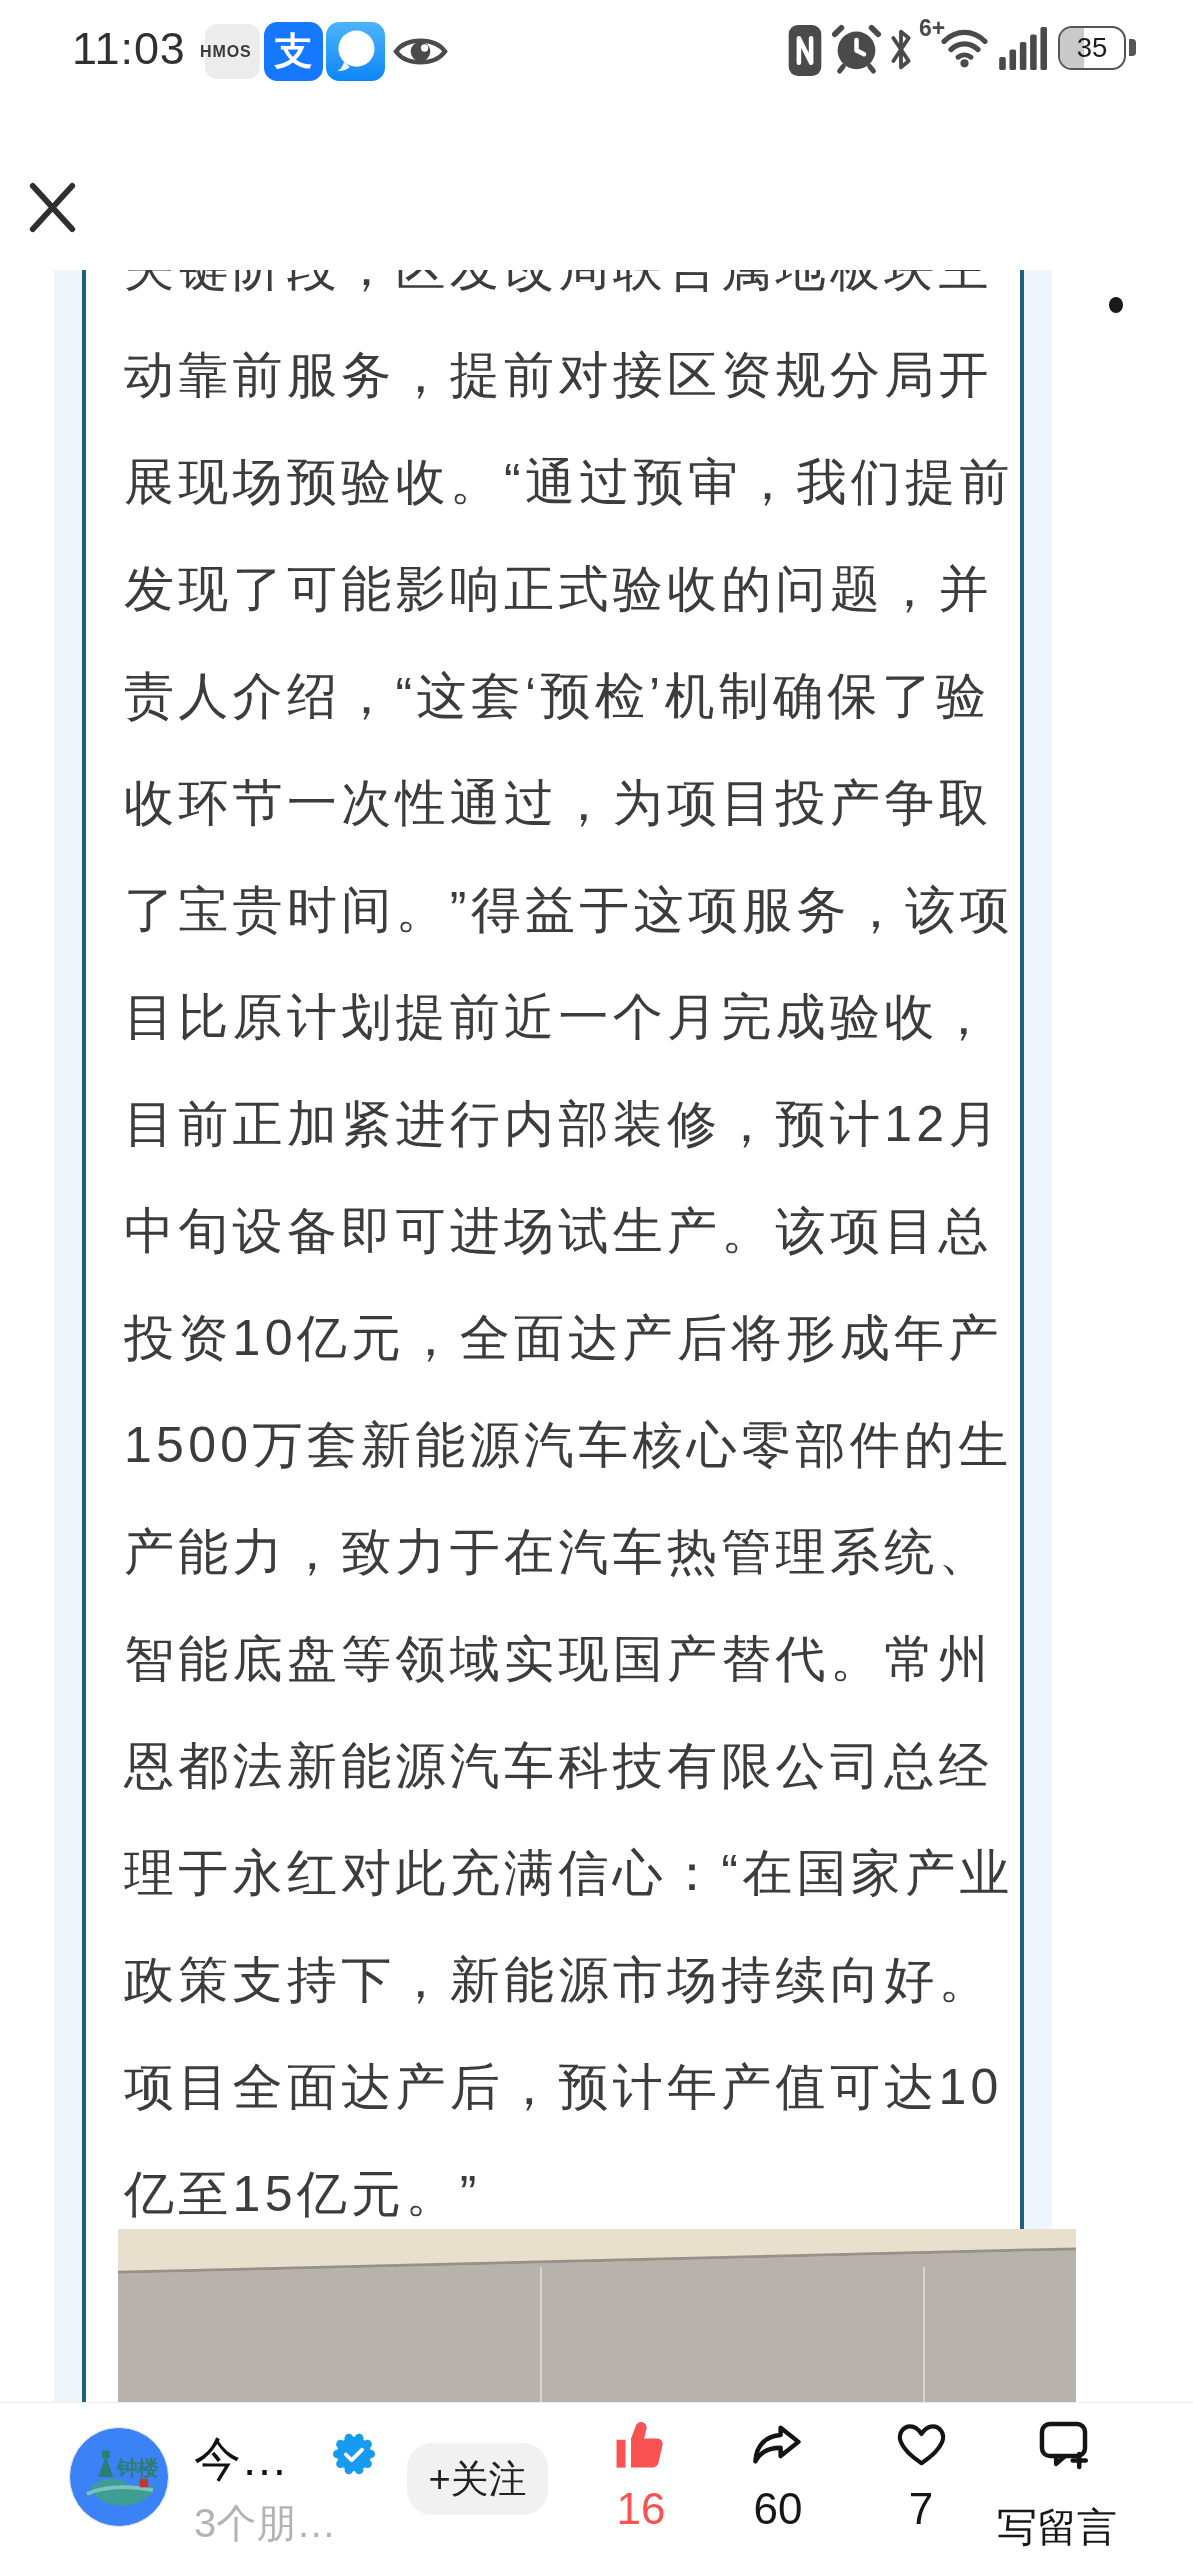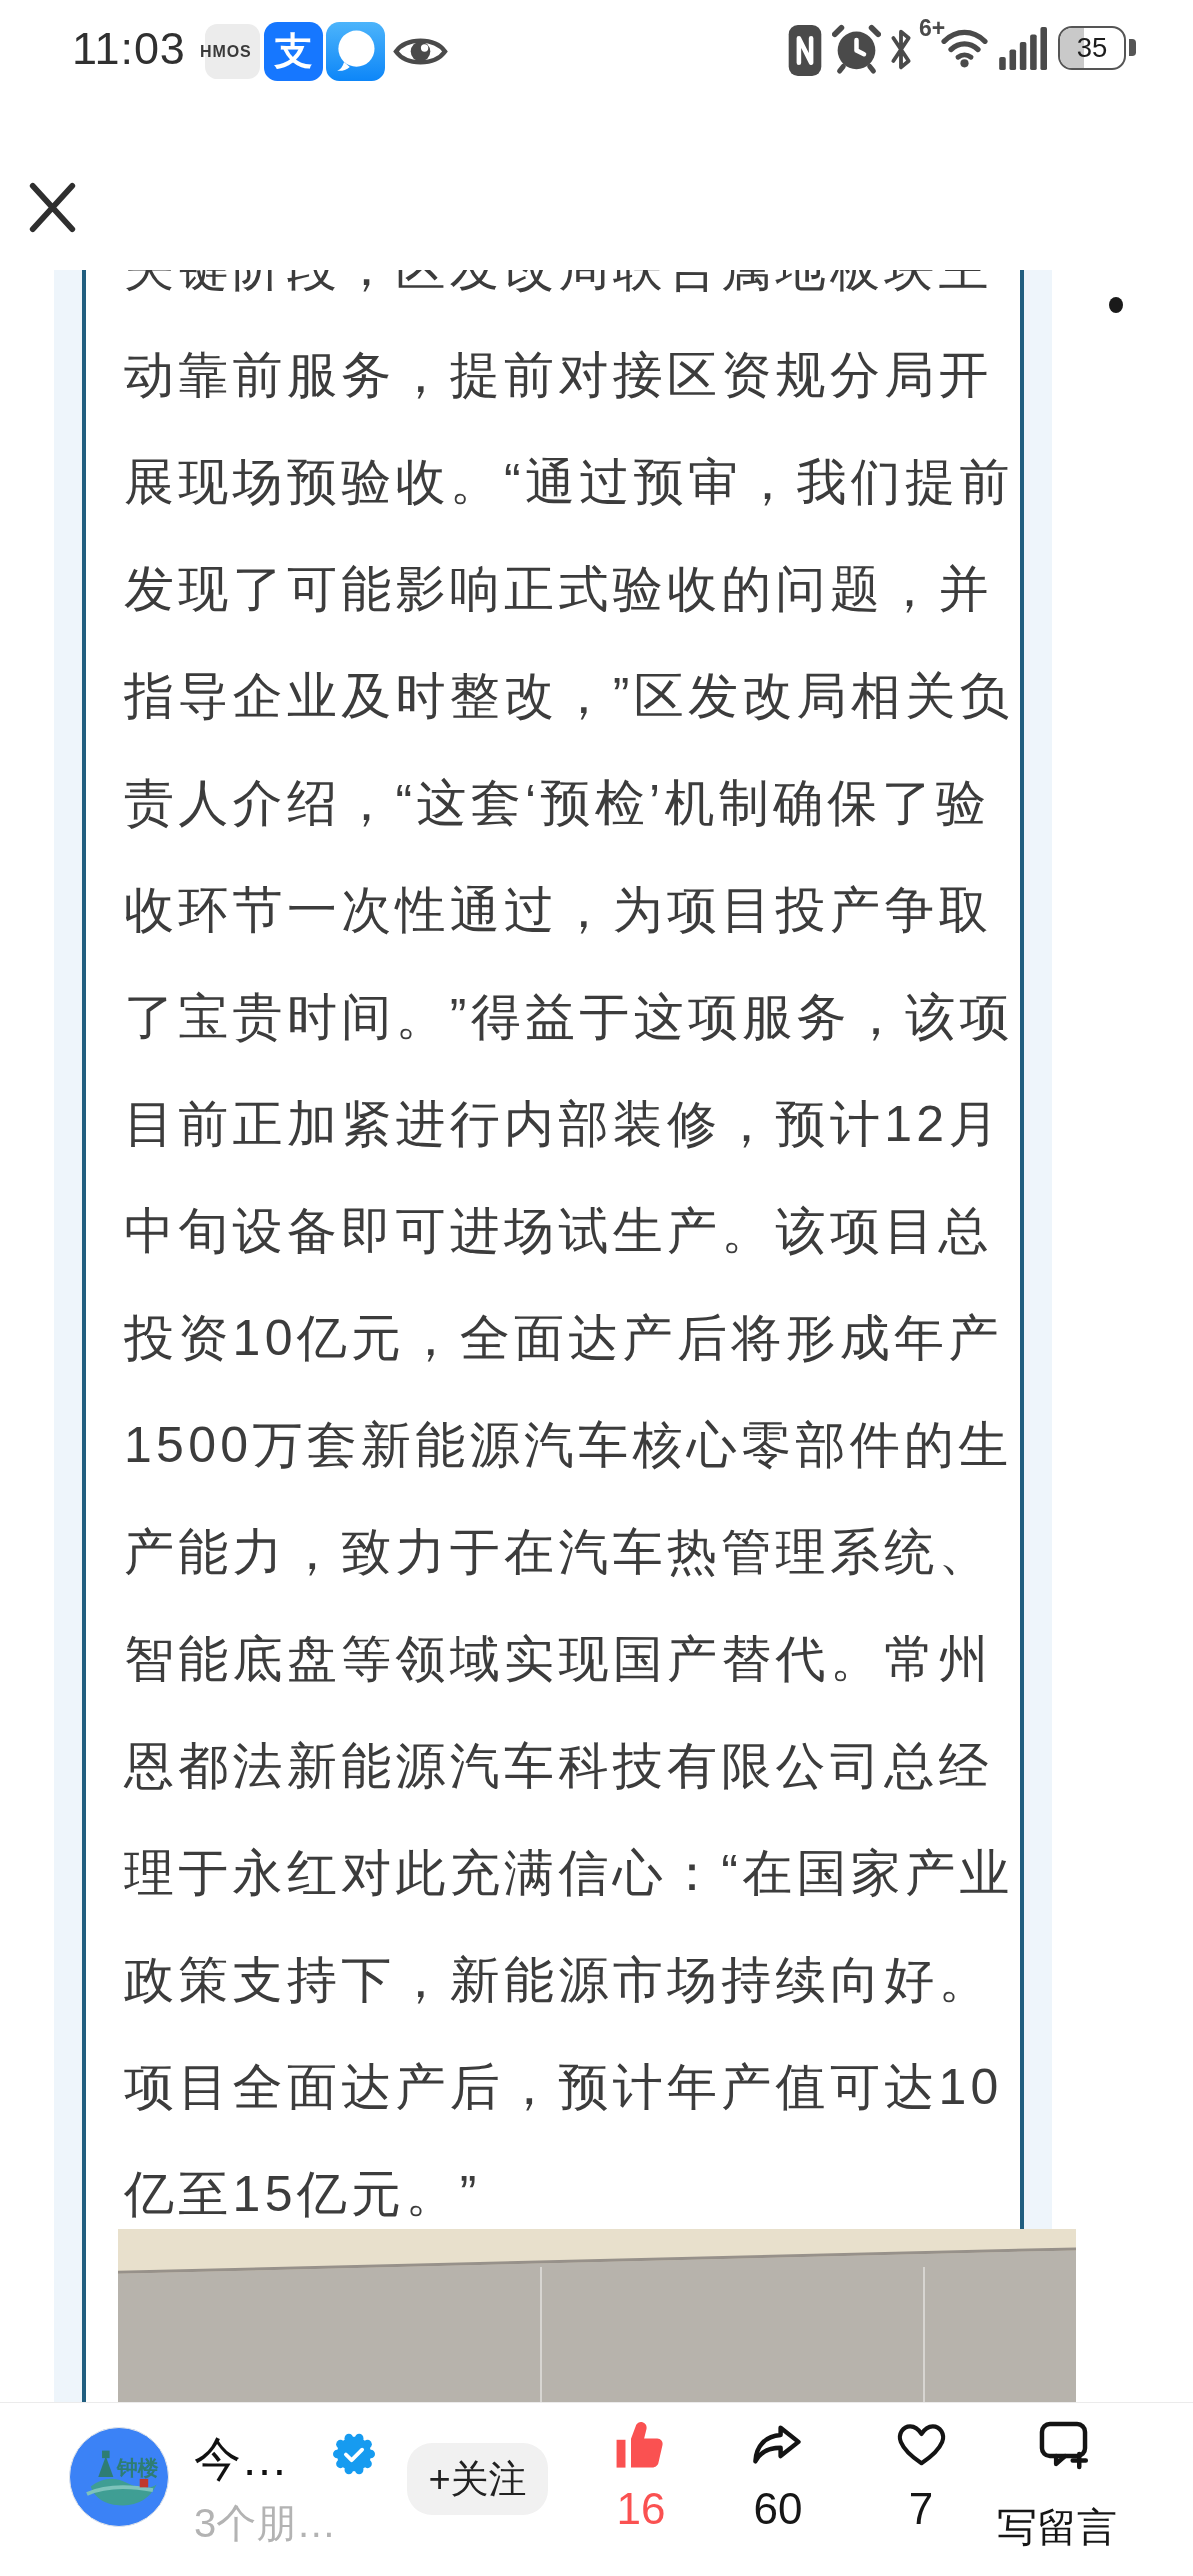--- a/index.html
+++ b/index.html
@@ -158,24 +158,24 @@
 </div>
 
 <div class="viewport">
   <div class="quote-outer">
     <div class="quote-inner">
       <div class="para">
         <div class="t-line">关键阶段，区发改局联合属地板块主</div>
         <div class="t-line">动靠前服务，提前对接区资规分局开</div>
         <div class="t-line">展现场预验收。“通过预审，我们提前</div>
         <div class="t-line">发现了可能影响正式验收的问题，并</div>
-        <div class="t-line">指导企业及时整改，”区发改局相关负</div>
         <div class="t-line">责人介绍，“这套‘预检’机制确保了验</div>
         <div class="t-line">收环节一次性通过，为项目投产争取</div>
         <div class="t-line">了宝贵时间。”得益于这项服务，该项</div>
+        <div class="t-line">目比原计划提前近一个月完成验收，</div>
         <div class="t-line">目前正加紧进行内部装修，预计12月</div>
         <div class="t-line">中旬设备即可进场试生产。该项目总</div>
         <div class="t-line">投资10亿元，全面达产后将形成年产</div>
         <div class="t-line">1500万套新能源汽车核心零部件的生</div>
         <div class="t-line">产能力，致力于在汽车热管理系统、</div>
         <div class="t-line">智能底盘等领域实现国产替代。常州</div>
         <div class="t-line">恩都法新能源汽车科技有限公司总经</div>
         <div class="t-line">理于永红对此充满信心：“在国家产业</div>
         <div class="t-line">政策支持下，新能源市场持续向好。</div>
         <div class="t-line">项目全面达产后，预计年产值可达10</div>

